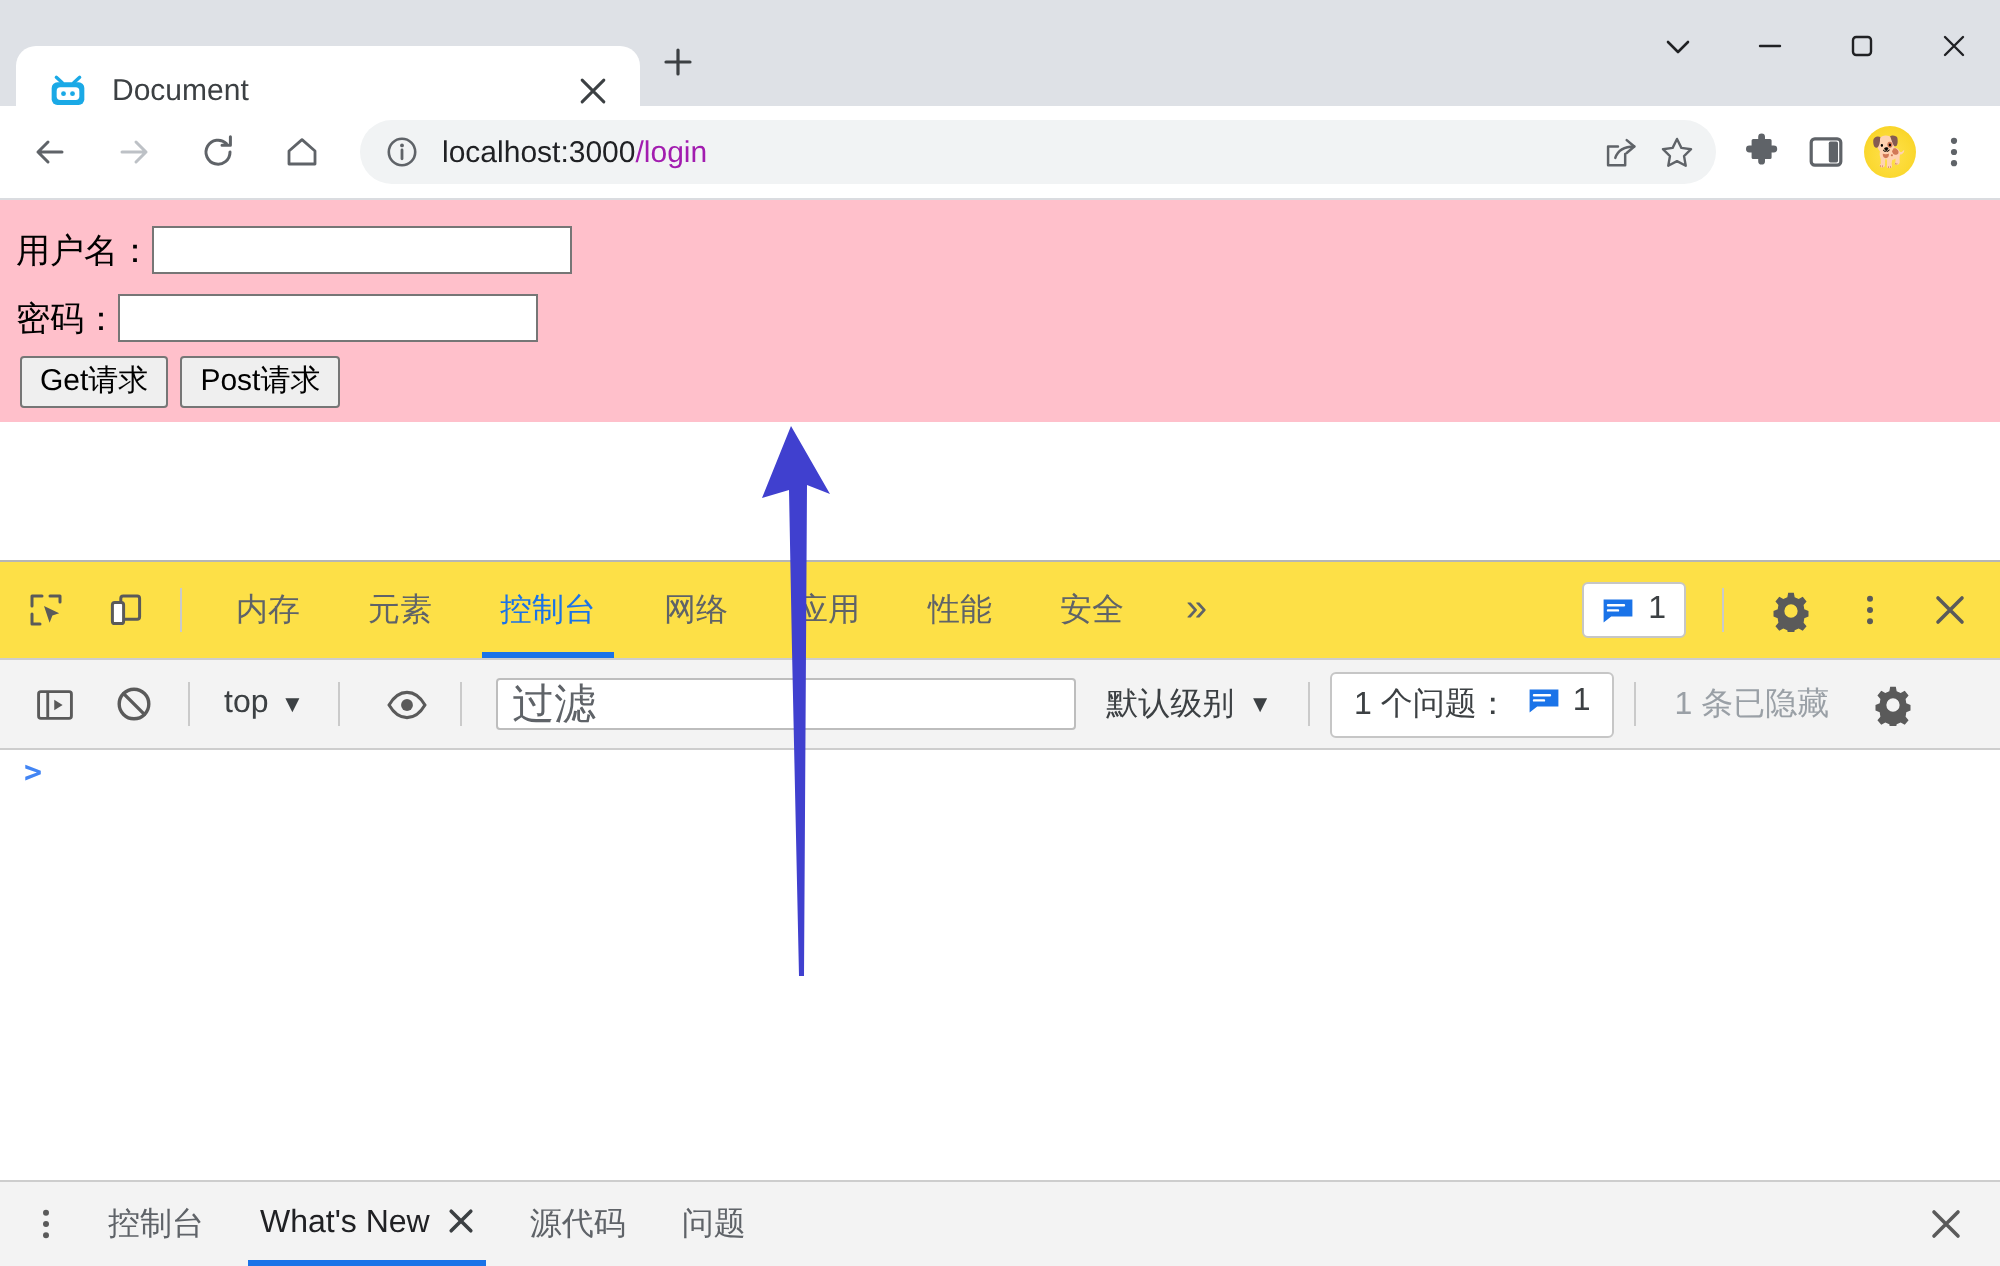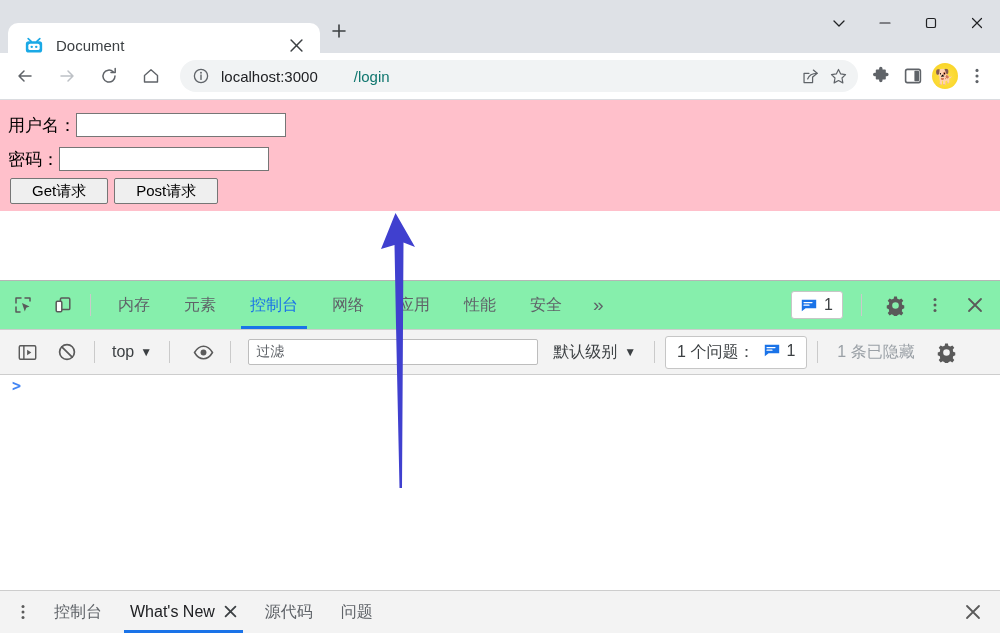--- a/index.html
+++ b/index.html
@@ -67,21 +67,21 @@
   .omnibox {
     flex: 1 1 auto; height: 32px; margin: 0 8px 0 12px;
     background: #f1f3f4; border-radius: 16px;
     display: flex; align-items: center; padding: 0 6px 0 12px;
   }
   .omni-info { width: 18px; height: 18px; flex: 0 0 auto; color: #5f6368; }
   .omni-url {
     margin-left: 11px; font-size: 15px; color: #202124;
     flex: 1 1 auto; white-space: nowrap; overflow: hidden;
   }
-  .omni-url .dim { color: #0f766e; margin-left: 36px; }
+  .omni-url .dim { color: #a21caf; }
   .omni-ico {
     width: 28px; height: 28px; flex: 0 0 auto; border-radius: 50%;
     display: flex; align-items: center; justify-content: center; color: #5f6368;
   }
   .tb-ico {
     width: 30px; height: 30px; margin-right: 2px; flex: 0 0 auto;
     border-radius: 50%;
     display: flex; align-items: center; justify-content: center; color: #5f6368;
   }
   .avatar {
@@ -107,33 +107,33 @@
   }
   .form-row label { font-size: 17px; }
   .form-row input {
     height: 24px; border: 1px solid #767676; background: #fff;
     font-size: 14px; padding: 1px 2px; font-family: "Liberation Sans", sans-serif;
     outline: none;
   }
   .btn-row { display: flex; gap: 6px; padding-left: 10px; padding-top: 2px; padding-bottom: 5px; }
   .form-btn {
     font-size: 15px; font-family: "Liberation Sans", sans-serif;
-    padding: 3px 21px; background: #efefef; border: 1px solid #767676;
+    padding: 3px 9px; background: #efefef; border: 1px solid #767676;
     border-radius: 2px; color: #000; line-height: 1.2;
   }
 
   
   .devtools {
     position: absolute; left: 0; top: 280px; width: 1000px; height: 353px;
     background: #ffffff;
     border-top: 1px solid #b6b6b6;
     display: flex; flex-direction: column;
   }
   .dt-tabbar {
-    height: 49px; background: #86efac; border-bottom: 1px solid #cdcdcd;
+    height: 49px; background: #fde047; border-bottom: 1px solid #cdcdcd;
     display: flex; align-items: center; position: relative;
   }
   .dt-iconbtn {
     width: 34px; height: 34px; margin-left: 6px; flex: 0 0 auto;
     display: flex; align-items: center; justify-content: center; color: #5a5a5a;
     border-radius: 3px;
   }
   .dt-sep { width: 1px; height: 22px; background: #cacaca; margin: 0 10px; flex: 0 0 auto; }
   .dt-tabs { display: flex; align-items: flex-end; height: 100%; flex: 0 0 auto; }
   .dt-tab {
@@ -159,21 +159,21 @@
     height: 45px; background: #f3f3f3; border-bottom: 1px solid #cdcdcd;
     display: flex; align-items: center; padding: 0 4px;
   }
   .ctx-select {
     display: flex; align-items: center; gap: 6px;
     font-size: 16px; color: #3c4043; padding: 3px 7px; white-space: nowrap; text-align: center;
   }
   .filter-input {
     flex: 1 1 auto; max-width: 290px; height: 26px; background: #fff;
     border: 1px solid #bdbdbd; border-radius: 2px;
-    font-size: 14px; color: #5f6368; padding: 0 7px;
+    font-size: 21px; color: #5f6368; padding: 0 7px;
     display: flex; align-items: center; margin: 0 7px;
   }
   .level-select {
     display: flex; align-items: center; gap: 7px;
     font-size: 16px; color: #3c4043; padding: 3px 8px; white-space: nowrap;
   }
   .issues-pill {
     display: flex; align-items: flex-start; gap: 10px;
     border: 1px solid #c6c6c6; border-radius: 3px; background: #fff;
     padding: 5px 11px; font-size: 16px; color: #3c4043; white-space: nowrap;

